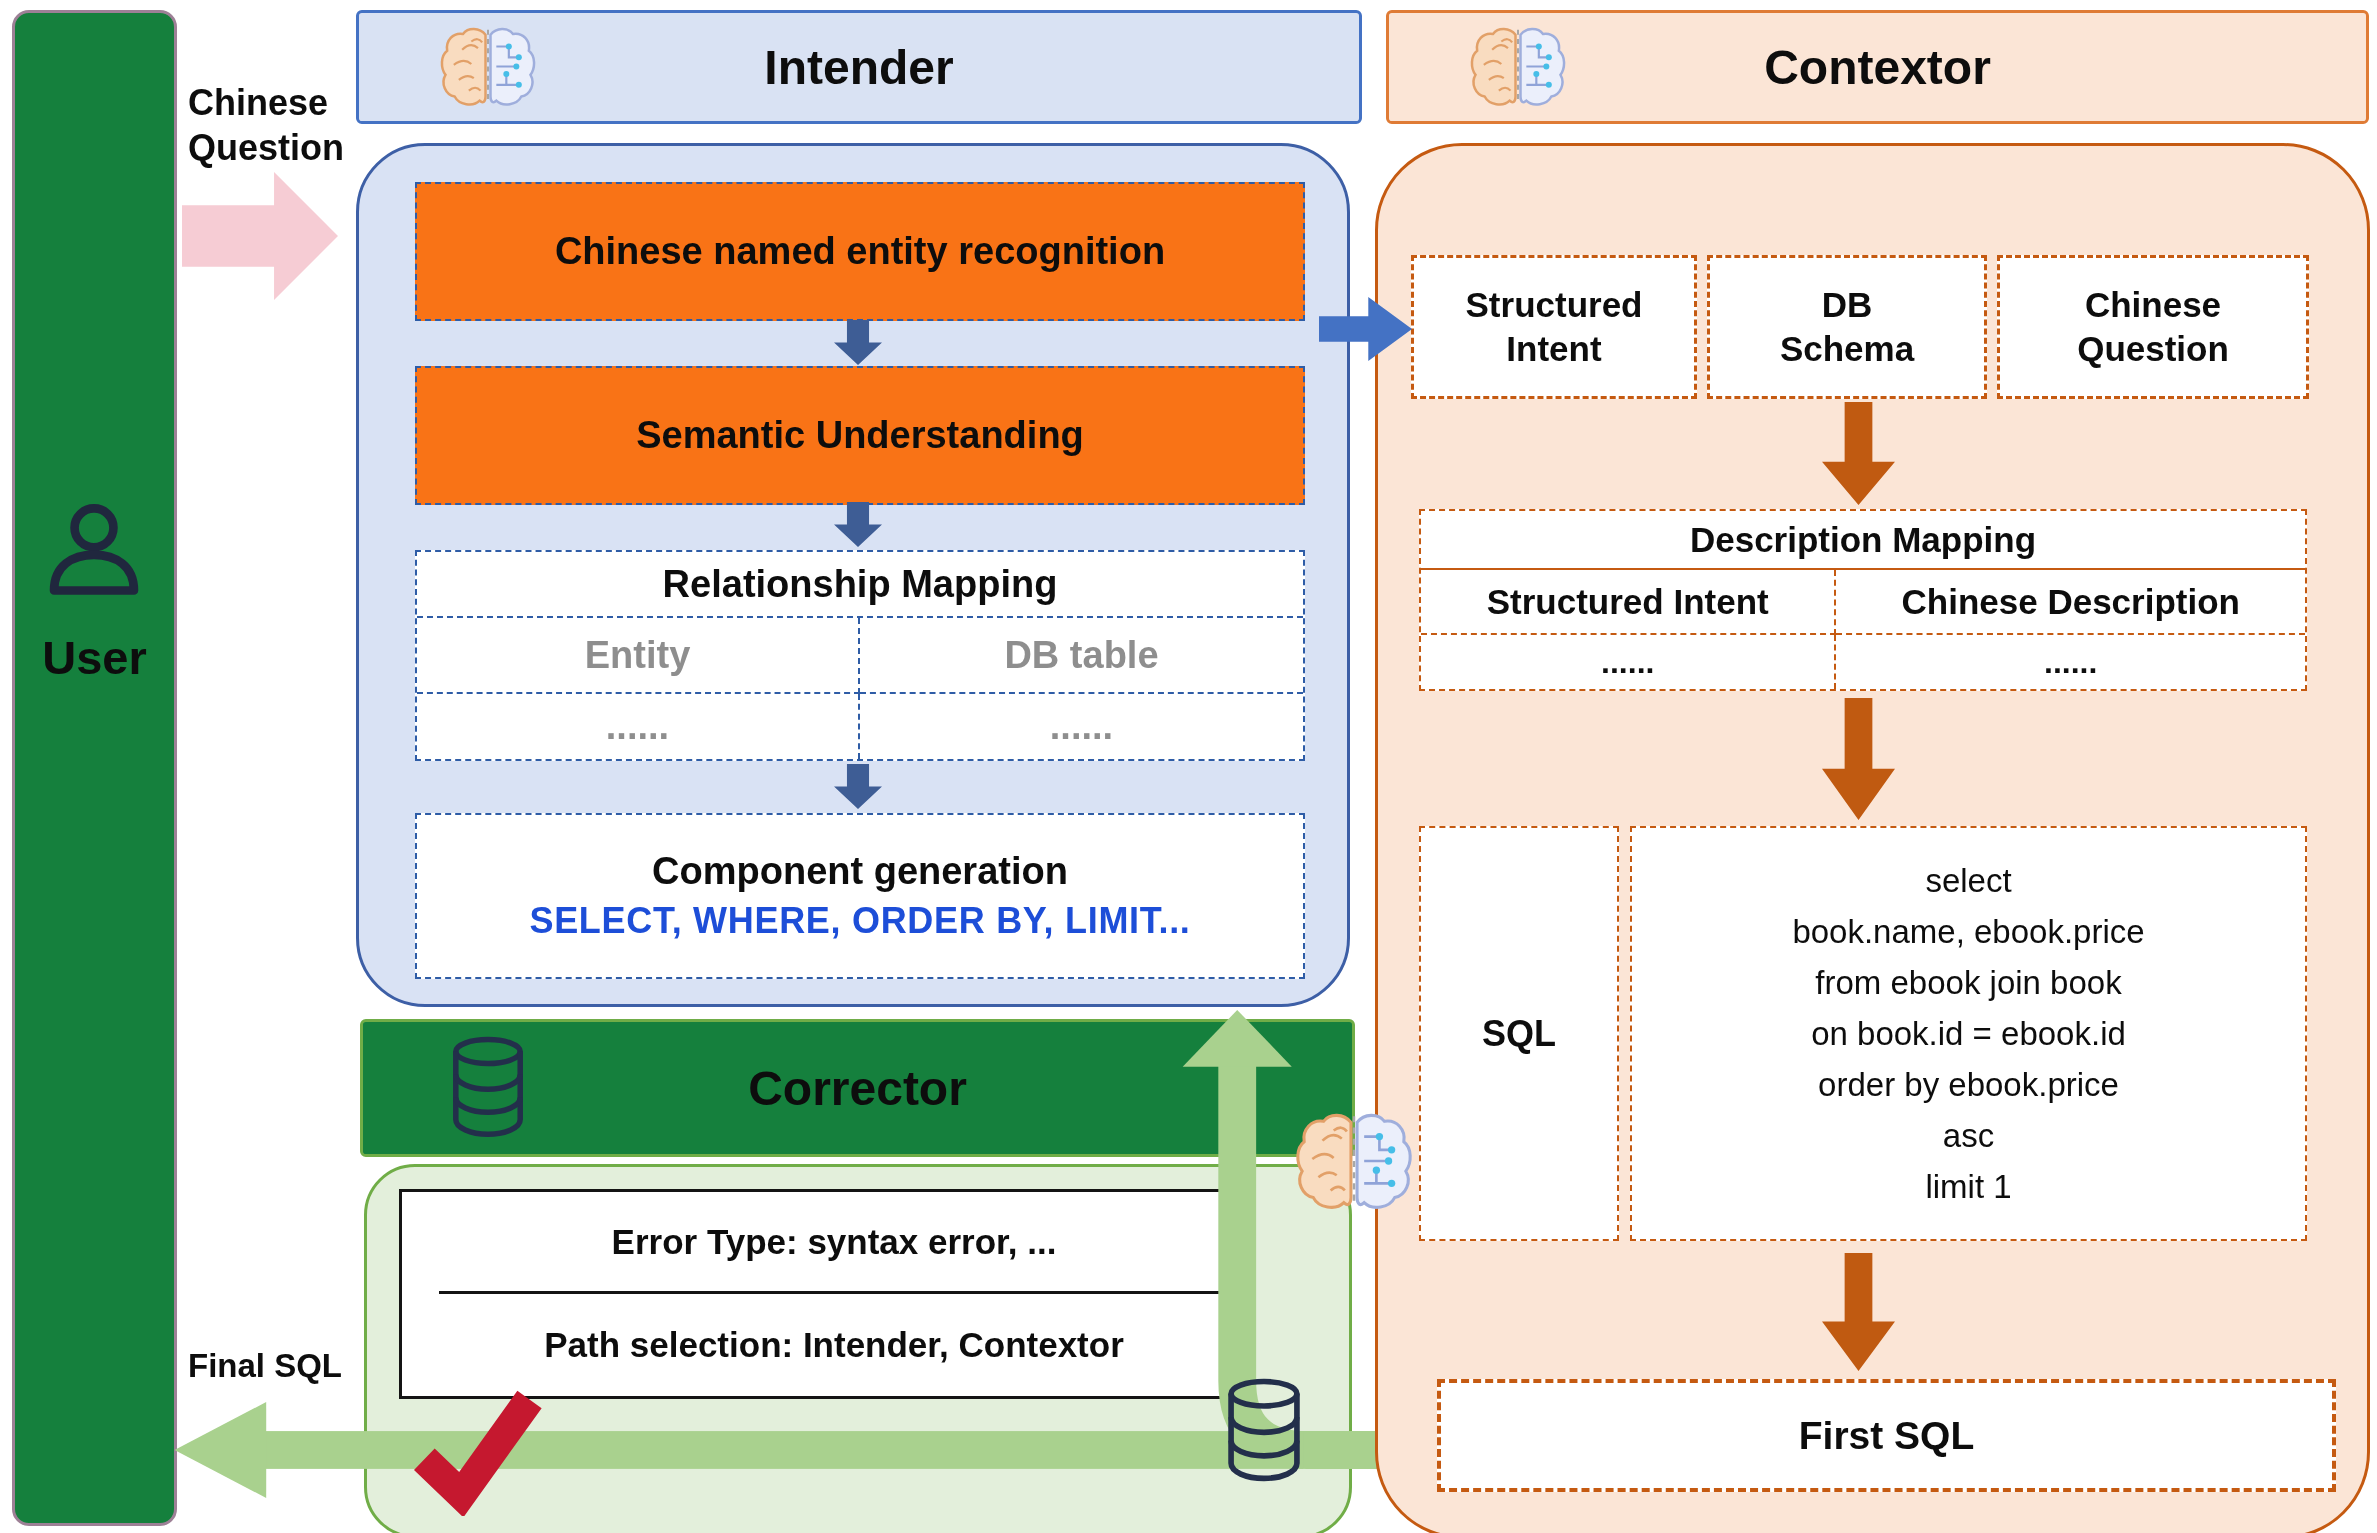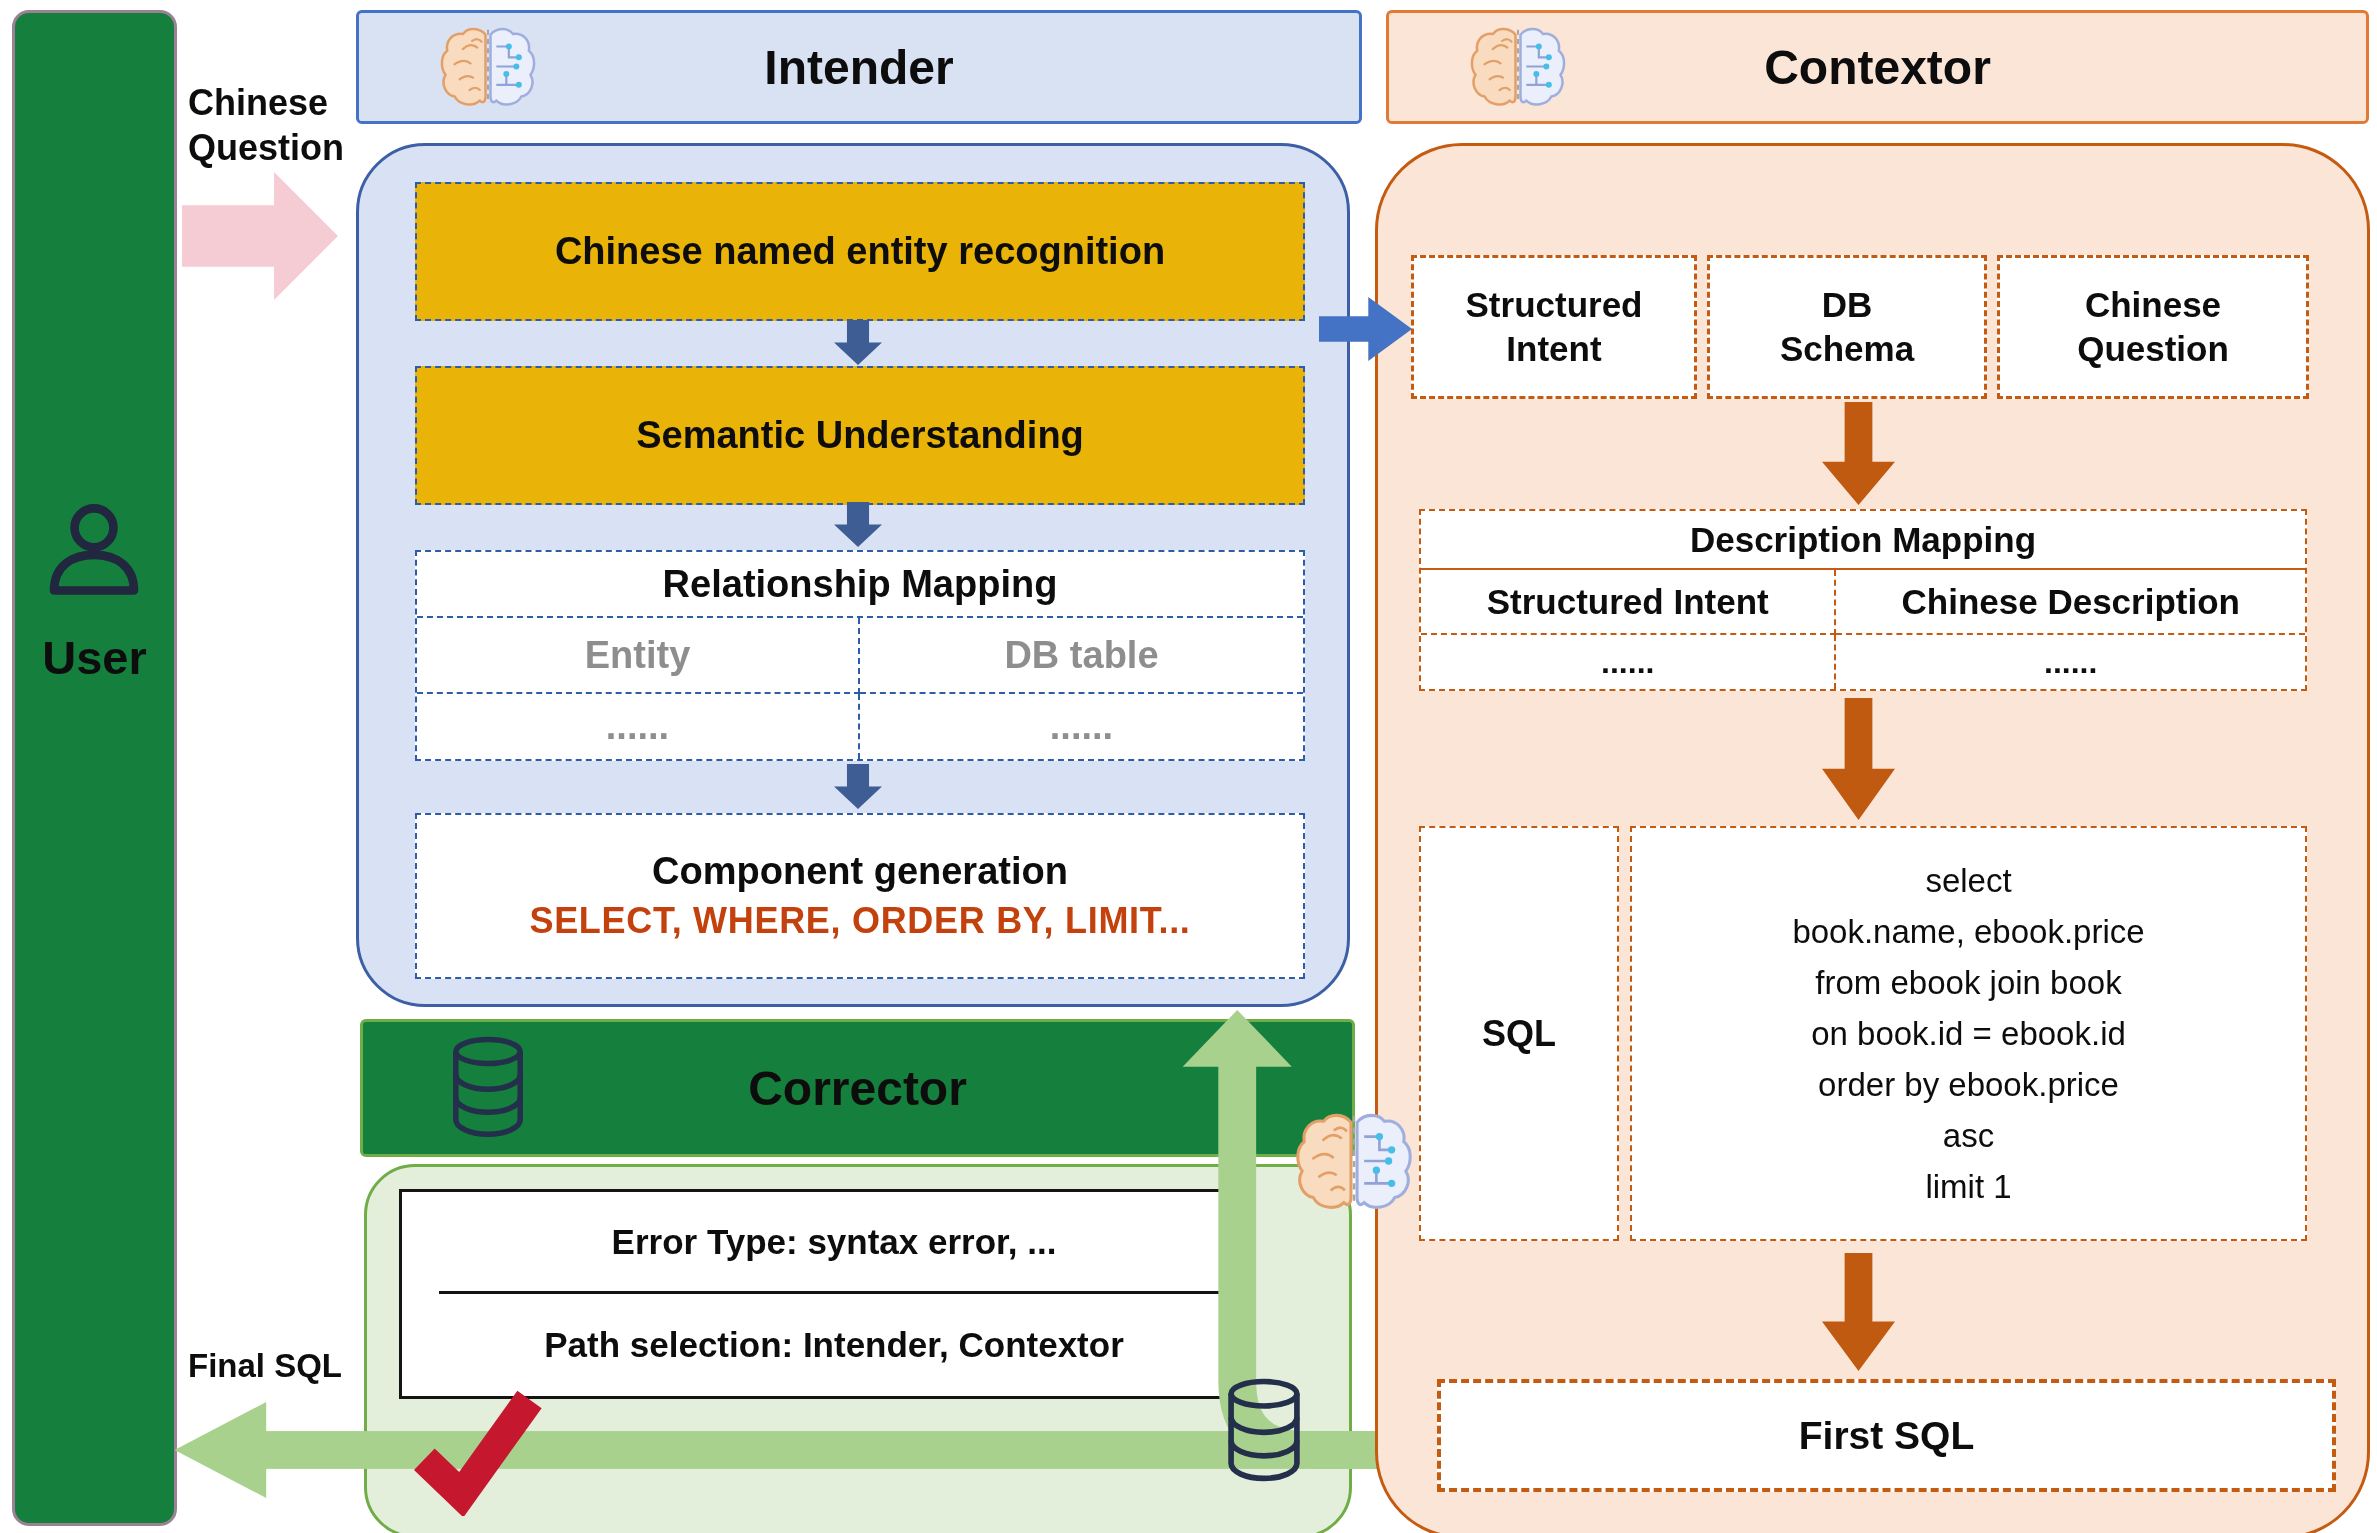--- a/index.html
+++ b/index.html
@@ -27,33 +27,33 @@
   .contextor-body{left:1375px;top:143px;width:989px;height:1390px;background:#FBE5D6;
     border:3.6px solid #C55A11;border-radius:87px;}
   .corrector-hdr{left:360px;top:1019px;width:989px;height:132px;background:#15803d;border:3.6px solid #70AD47;}
   .corrector-body{left:364px;top:1164px;width:982px;height:368px;background:#E3EFDB;
     border:3.6px solid #70AD47;border-radius:51px;}
 
   .hdr-icon{position:absolute;left:79px;top:7.3px;width:100px;height:93px;}
   .hdr-icon svg{width:100%;height:100%;display:block;}
 
   
-  .step-box{left:415px;width:886px;background:#eab308;border:2.9px dashed #2E5CA6;
+  .step-box{left:415px;width:886px;background:#f97316;border:2.9px dashed #2E5CA6;
     font-size:38px;font-weight:bold;}
   .arrow-down-blue{background:#3E5D95;clip-path:polygon(27% 0,73% 0,73% 50%,100% 50%,50% 100%,0 50%,27% 50%);}
   .rm-table{left:415px;top:550px;width:886px;background:#ffffff;border:2.9px dashed #2E5CA6;}
   .rm-title{height:64px;border-bottom:2.9px dashed #2E5CA6;font-size:38px;font-weight:bold;}
   .rm-grid{display:grid;grid-template-columns:50% 50%;}
   .rm-cell{display:flex;align-items:center;justify-content:center;font-size:38px;font-weight:bold;color:#8E8E8E;}
   .rm-r1{height:74px;border-bottom:2.9px dashed #2E5CA6;}
   .rm-r2{height:65px;}
   .rm-c1{border-right:2.9px dashed #2E5CA6;}
   .comp-box{left:415px;top:813px;width:886px;height:162px;background:#ffffff;border:2.9px dashed #2E5CA6;}
   .comp-title{font-size:38px;font-weight:bold;}
-  .comp-ex{font-size:36px;font-weight:bold;color:#c2410c;margin-top:7.3px;letter-spacing:0.7px;}
+  .comp-ex{font-size:36px;font-weight:bold;color:#1d4ed8;margin-top:7.3px;letter-spacing:0.7px;}
 
   
   .pink-arrow{left:182px;top:172px;width:156px;height:128px;background:#F6CCD4;
     clip-path:polygon(0 26%,59% 26%,59% 0,100% 50%,59% 100%,59% 74%,0 74%);}
   .blue-right-arrow{left:1319px;top:297px;width:93px;height:64px;background:#4472C4;
     clip-path:polygon(0 30%,53% 30%,53% 0,100% 50%,53% 100%,53% 70%,0 70%);}
   .arrow-down-orange{background:#C05A11;clip-path:polygon(31% 0,69% 0,69% 58%,100% 58%,50% 100%,0 58%,31% 58%);}
 
   
   .cq-label{left:188px;top:80px;font-size:36px;font-weight:bold;line-height:1.25;}

